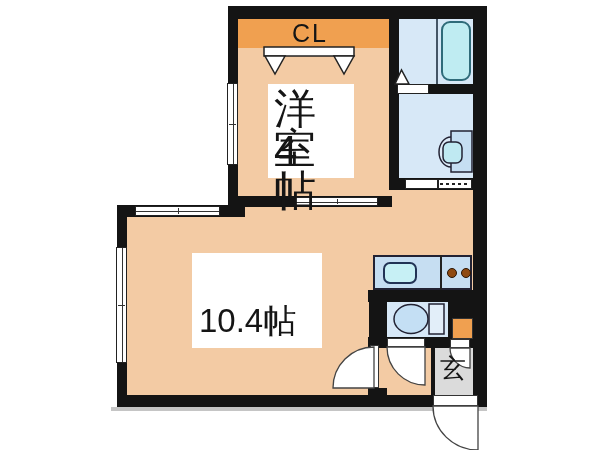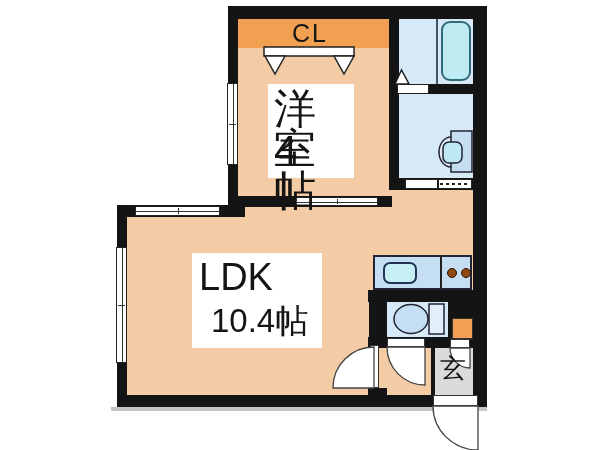--- a/index.html
+++ b/index.html
@@ -117,19 +117,18 @@
   </svg>
 
   <div class="lbl cl-t" style="left:272px;top:19px;width:76px;height:29px;text-align:center;">CL</div>
 
   <div class="lblbox" style="left:268px;top:84px;width:86px;height:94px;">
     <div class="lbl west-t" style="left:0;top:0;width:86px;">洋室</div>
     <div class="lbl west-t" style="left:0;top:42px;width:64px;">4帖</div>
   </div>
 
   <div class="lblbox" style="left:192px;top:253px;width:130px;height:95px;">
-    <div class="lbl ldk-t1" style="left:0;top:0;width:130px;">LDK</div>
-    <div class="lbl ldk-t2" style="left:0;top:48px;width:150px;margin-left:12px;">10.4帖</div>
+    <div class="lbl ldk-t2" style="left:0;top:48px;width:150px;">10.4帖</div>
   </div>
 
   <div class="lbl gen-t" style="left:437px;top:353px;width:32px;height:32px;">玄</div>
 
 </div>
 
 </body></html>

